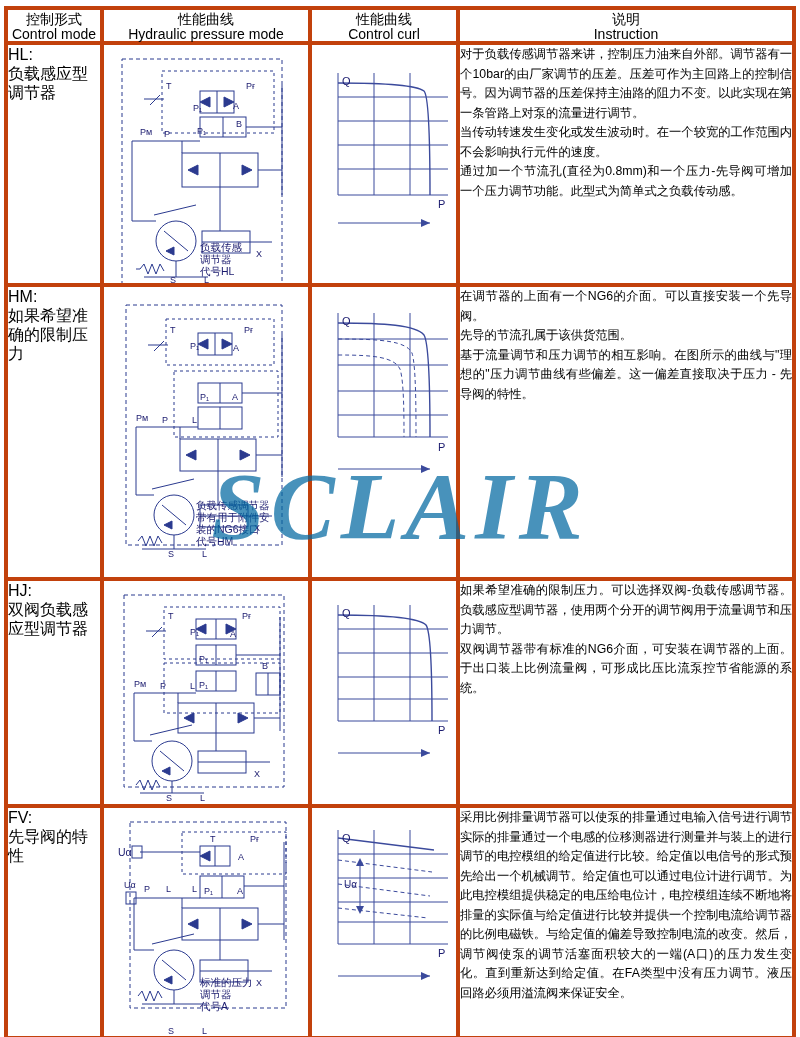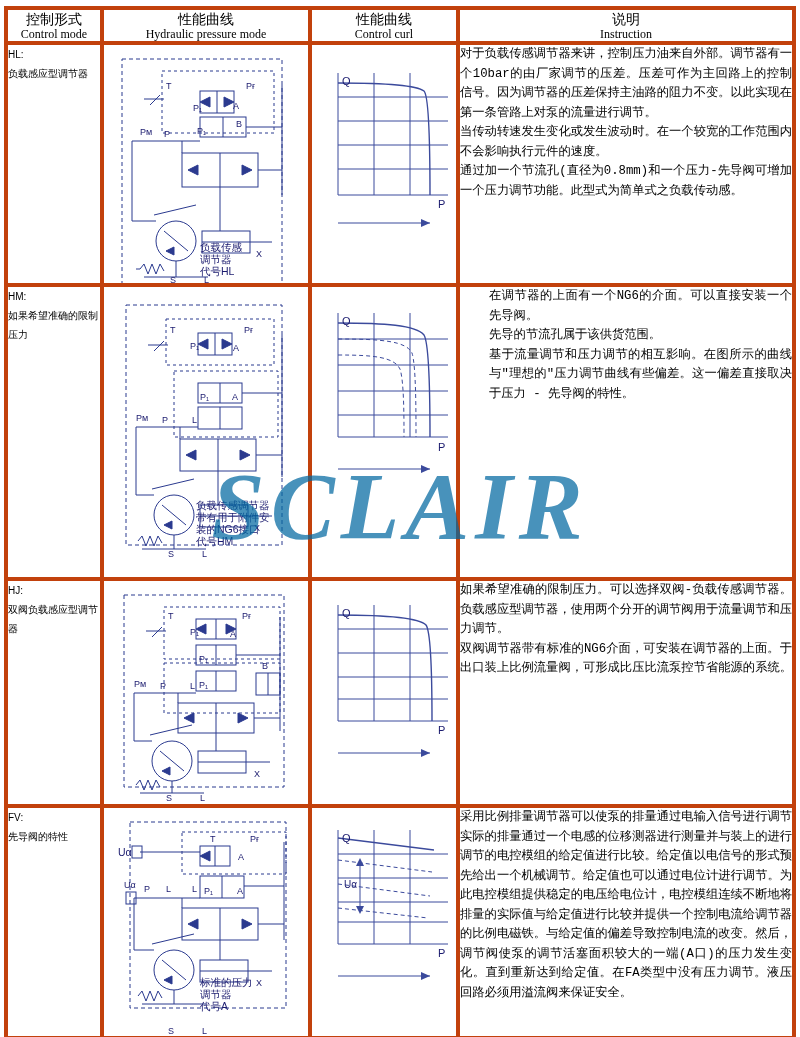--- a/index.html
+++ b/index.html
@@ -38,43 +38,42 @@
     vertical-align: middle;
     padding: 6px 2px 8px 2px;
     font-weight: normal;
   }
   .hdr-cn {
     font-size: 14px;
     line-height: 18px;
     display: block;
   }
   .hdr-en {
-    font-size: 12px;
+    font-size: 14px;
     line-height: 13px;
     display: block;
-    font-family: Liberation Serif, serif;
   }
   .col-mode { width: 96px; }
   .col-sym  { width: 208px; }
   .col-curve{ width: 148px; }
   .col-instr{ width: 336px; }
 
   .mode-cell {
     padding: 14px 8px 8px 10px;
-    font-size: 10px;
+    font-size: 16px;
     line-height: 19px;
   }
   .mode-cell .code { display: block; }
   .instr-cell {
     padding: 12px 10px 8px 10px;
     font-size: 12.3px;
     line-height: 19.5px;
     text-align: justify;
   }
-  .instr-cell p { margin: 0; font-family: Liberation Mono, monospace; }
+  .instr-cell p { margin: 0; }
 
   .sym-cell, .curve-cell { position: relative; }
   .sym-wrap { position: relative; width: 100%; height: 100%; }
 
   svg { display: block; }
 
   .watermark {
     position: absolute;
     left: 0;
     top: 445px;
@@ -313,21 +312,21 @@
               <path d="M26 52 C70 52, 94 54, 100 66 C104 78, 104 124, 104 150" stroke-dasharray="4,3"></path>
               <path d="M26 68 C62 68, 82 70, 88 82 C92 94, 92 130, 92 150" stroke-dasharray="4,3"></path>
               <line x1="26" y1="182" x2="118" y2="182" stroke-width="1.2"></line>
               <path d="M118 182 l-9 -4 l0 8 z" fill="#3b4a9c" stroke="none"></path>
             </g>
             <text x="30" y="38" font-size="11" fill="#1a1a6e">Q</text>
             <text x="126" y="164" font-size="11" fill="#1a1a6e">P</text>
           </svg>
         </td>
         <td class="instr-cell">
-          <p style="white-space:pre-line;padding-left:29px;">在调节器的上面有一个NG6的介面。可以直接安装一个先导阀。
+          <p style="white-space:pre-line;">在调节器的上面有一个NG6的介面。可以直接安装一个先导阀。
 先导的节流孔属于该供货范围。
 基于流量调节和压力调节的相互影响。在图所示的曲线与"理想的"压力调节曲线有些偏差。这一偏差直接取决于压力 - 先导阀的特性。</p>
         </td>
       </tr>
 
       <tr style="height:225px;">
         <td class="mode-cell">
           <span class="code">HJ:</span>
           <span class="code">双阀负载感应型调节器</span>
         </td>

